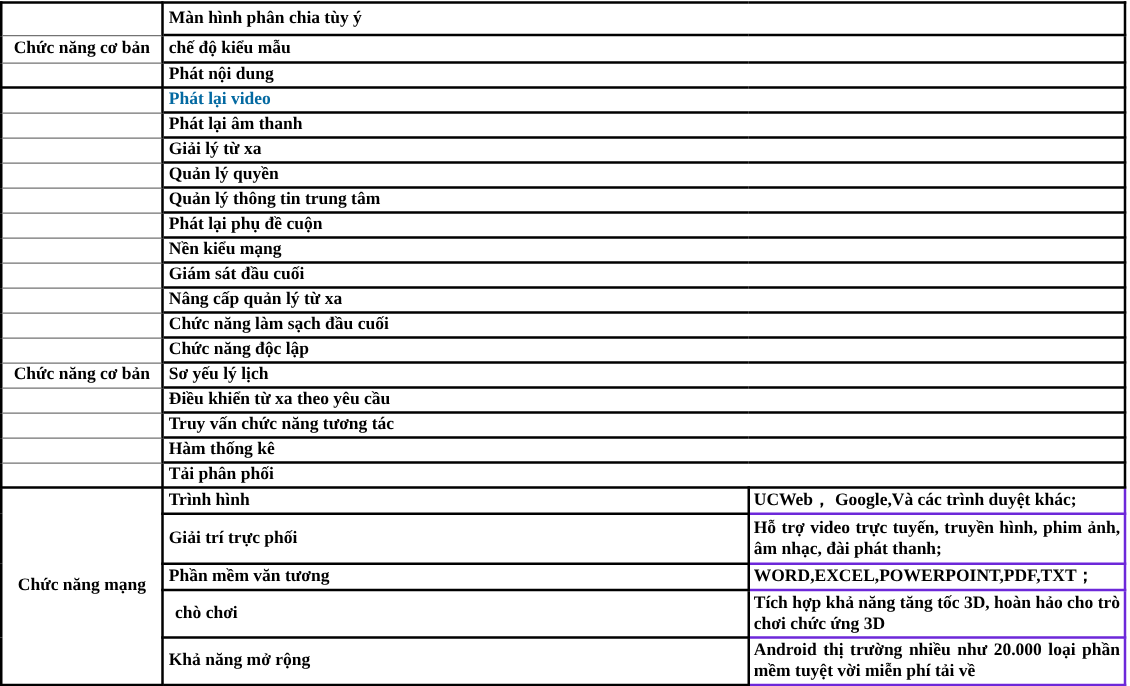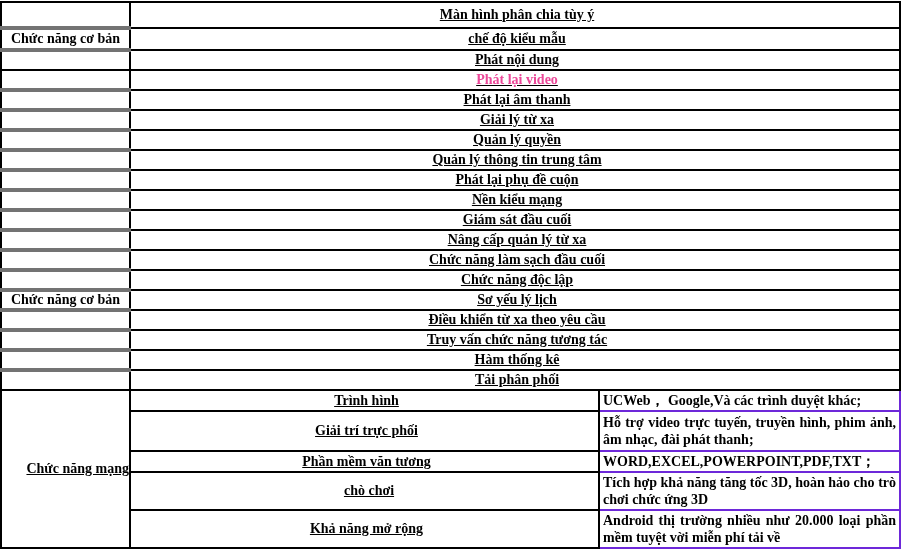--- a/index.html
+++ b/index.html
@@ -9,37 +9,36 @@
   }
   table.sheet{
     position:absolute;left:0;top:1px;width:899px;
     border-collapse:collapse;table-layout:fixed;
   }
   td{padding:0;vertical-align:middle;font-size:14px;line-height:16px;overflow:hidden;}
   
   td.cat{
     text-align:center;
     border-left:2px solid #000;border-right:2px solid #000;
-    border-bottom:4px solid #737373;
+    border-bottom:1px solid #737373;
   }
   td.cat.secend{border-bottom:2px solid #000;}
   
   td.feat{
     border:2px solid #000;
-    padding-left:4px;text-align:center;text-decoration:underline;
+    padding-left:4px;text-align:left;
   }
   
   td.detail{
     border:2px solid #6d28d9;
     padding:1px 3px;text-align:justify;line-height:17px;
   }
   td.netcat{
-    text-align:right;
+    text-align:center;
     border:2px solid #000;
-    text-decoration:underline;
   }
   tr.rtop td{border-top:2px solid #000;}
   tr.h26{height:26px;} tr.h22{height:22px;} tr.h20{height:20px;}
   tr.h40{height:40px;} tr.h38{height:38px;} tr.h34{height:34px;}
   
   tr.sliver{height:5px;}
   tr.sliver td.sl1{border-left:2px solid #000;border-right:2px solid #000;}
   tr.sliver td.sl2{border:none;}
 </style>
 </head>
@@ -62,21 +61,21 @@
         <td class="cat"><span>Chức năng cơ bản</span></td>
         <td class="feat" colspan="2"><span>chế độ kiểu mẫu</span></td>
       </tr>
       <tr class="h20">
         <td class="cat secend"></td>
         <td class="feat" colspan="2"><span>Phát nội dung</span></td>
       </tr>
 
       <tr class="h20">
         <td class="cat"></td>
-        <td class="feat" colspan="2"><span style="color: #ec4899;">Phát lại video</span></td>
+        <td class="feat" colspan="2"><span style="color: #0369a1;">Phát lại video</span></td>
       </tr>
       <tr class="h20">
         <td class="cat"></td>
         <td class="feat" colspan="2"><span>Phát lại âm thanh</span></td>
       </tr>
       <tr class="h20">
         <td class="cat"></td>
         <td class="feat" colspan="2"><span>Giải lý từ xa</span></td>
       </tr>
       <tr class="h20">

